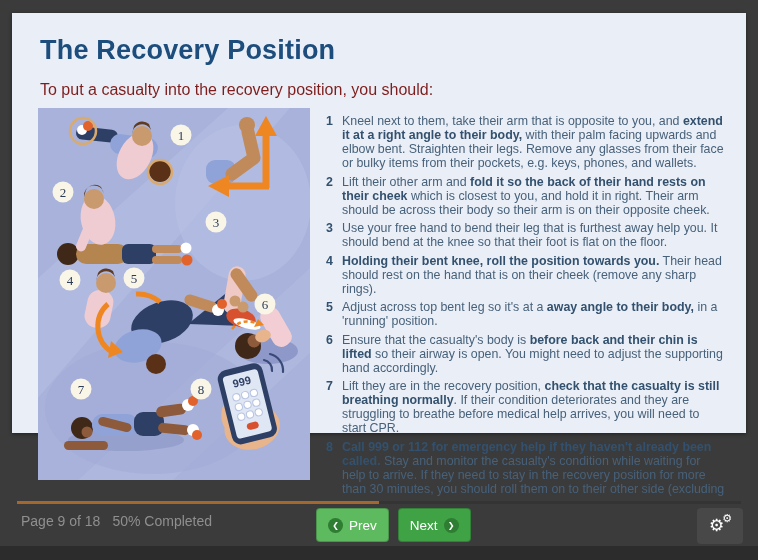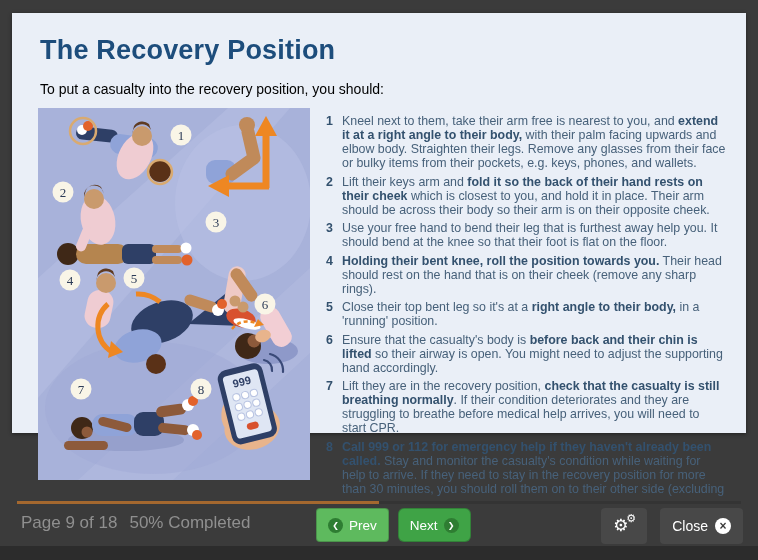--- a/index.html
+++ b/index.html
@@ -2,40 +2,40 @@
 <html><head>
 <meta charset="utf-8">
 <style>
   html,body{margin:0;padding:0;width:758px;height:560px;overflow:hidden;
     background:#3b3b3b;font-family:"Liberation Sans",sans-serif;}
   .card{position:absolute;left:12px;top:13px;width:734px;height:420px;
     background:#eaeff7;box-shadow:0 1px 4px rgba(0,0,0,.45);}
   .slide-title{margin:0;position:absolute;left:28px;top:22px;
     font-size:27px;font-weight:700;color:#1d4d7c;letter-spacing:.2px;}
   .slide-subtitle{position:absolute;left:28px;top:68px;
-    font-size:14px;color:#000000;}
+    font-size:16px;color:#7f1d1d;}
   .content{position:absolute;left:26px;top:95px;width:694px;display:flex;}
   .illu-wrap{width:272px;height:372px;flex:none;}
   .steps{list-style:none;margin:6px 0 0 16px;padding:0;width:400px;
     font-size:12.4px;line-height:14px;color:#47617a;}
   .steps .step{display:flex;margin-bottom:4.5px;}
   .step-num{flex:none;width:11px;margin-right:5px;font-weight:700;color:#33516e;}
   .step-text b{color:#33516e;font-weight:700;}
   
   .footer{position:absolute;left:0;top:497px;width:758px;height:63px;background:#3b3b3b;}
   .progress-track{position:absolute;left:17px;top:4px;width:724px;height:3px;background:#343434;}
   .progress-fill{height:100%;background:#a4682f;width:0;}
-  .page-info{position:absolute;left:21px;top:16px;font-size:17px;color:#8f8f8f;}
+  .page-info{position:absolute;left:21px;top:16px;font-size:14px;color:#8f8f8f;}
   .page-info span{margin-right:12px;}
   .nav{position:absolute;left:316px;top:11px;display:flex;gap:9px;}
   .btn{height:34px;border:1px solid rgba(0,0,0,.2);border-radius:4px;color:#fff;
     font-size:13.5px;display:flex;align-items:center;gap:6px;padding:0 11px;
     cursor:pointer;font-family:"Liberation Sans",sans-serif;}
   .btn.prev{background:#5eba5e;}
-  .btn.next{background:#3fa346;border-radius:6px;}
+  .btn.next{background:#3fa346;}
   .btn-circle{width:15px;height:15px;border-radius:50%;background:#2e7d32;color:#fff;
     font-size:8px;display:flex;align-items:center;justify-content:center;flex:none;}
   .underline{}
   .right-controls{position:absolute;right:15px;top:11px;display:flex;gap:13px;}
   .tool-btn{height:36px;background:#484848;border:none;border-radius:4px;color:#fff;
     display:flex;align-items:center;justify-content:center;gap:7px;cursor:pointer;
     font-size:14px;font-family:"Liberation Sans",sans-serif;padding:0 12px;}
   .gear-wrap{position:relative;display:inline-block;width:22px;height:20px;}
   .gear-big{position:absolute;left:0;top:0;font-size:17px;line-height:20px;}
   .gear-small{position:absolute;right:-1px;top:-3px;font-size:11px;line-height:11px;}
@@ -207,37 +207,37 @@
               <circle cx="163" cy="281" r="10.5" fill="#f9f5e7"></circle>
               <text class="marker-text" x="163" y="285.5" text-anchor="middle">8</text>
             </g>
         </g>
       </svg>
     </div>
 
     <ol class="steps">
         <li class="step">
           <span class="step-num">1</span>
-          <span class="step-text"><span>Kneel next to them, take their arm free is nearest to you, and </span><b>extend it at a right angle to their body,</b><span> with their palm facing upwards and elbow body. Straighten their legs. Remove any glasses from their face or bulky items from their pockets, e.g. keys, phones, and wallets.</span></span>
+          <span class="step-text"><span>Kneel next to them, take their arm that is opposite to you, and </span><b>extend it at a right angle to their body,</b><span> with their palm facing upwards and elbow bent. Straighten their legs. Remove any glasses from their face or bulky items from their pockets, e.g. keys, phones, and wallets.</span></span>
         </li>
         <li class="step">
           <span class="step-num">2</span>
-          <span class="step-text"><span>Lift their keys arm and </span><b>fold it so the back of their hand rests on their cheek</b><span> which is closest to you, and hold it in place. Their arm should be across their body so their arm is on their opposite cheek.</span></span>
+          <span class="step-text"><span>Lift their other arm and </span><b>fold it so the back of their hand rests on their cheek</b><span> which is closest to you, and hold it in right. Their arm should be across their body so their arm is on their opposite cheek.</span></span>
         </li>
         <li class="step">
           <span class="step-num">3</span>
           <span class="step-text"><span>Use your free hand to bend their leg that is furthest away help you. It should bend at the knee so that their foot is flat on the floor.</span></span>
         </li>
         <li class="step">
           <span class="step-num">4</span>
           <span class="step-text"><b>Holding their bent knee, roll the position towards you.</b><span> Their head should rest on the hand that is on their cheek (remove any sharp rings).</span></span>
         </li>
         <li class="step">
           <span class="step-num">5</span>
-          <span class="step-text"><span>Close their top bent leg so it's at a </span><b>right angle to their body,</b><span> in a 'running' position.</span></span>
+          <span class="step-text"><span>Adjust across top bent leg so it's at a </span><b>away angle to their body,</b><span> in a 'running' position.</span></span>
         </li>
         <li class="step">
           <span class="step-num">6</span>
           <span class="step-text"><span>Ensure that the casualty's body is </span><b>before back and their chin is lifted</b><span> so their airway is open. You might need to adjust the supporting hand accordingly.</span></span>
         </li>
         <li class="step">
           <span class="step-num">7</span>
           <span class="step-text"><span>Lift they are in the recovery position, </span><b>check that the casualty is still breathing normally</b><span>. If their condition deteriorates and they are struggling to breathe before medical help arrives, you will need to start CPR.</span></span>
         </li>
         <li class="step">
@@ -265,19 +265,15 @@
       <span class="btn-circle">❯</span>
     </button>
   </div>
   <div class="right-controls">
     <button class="tool-btn">
       <span class="gear-wrap">
         <span class="gear-big">⚙</span>
           <span class="gear-small">⚙</span>
       </span>
     </button>
-    <button class="tool-btn">
-      <span class="underline">Close</span>
-      <span class="close-circle">×</span>
-    </button>
   </div>
 </div>
 <div class="bottom-strip"></div>
 
 </body></html>

